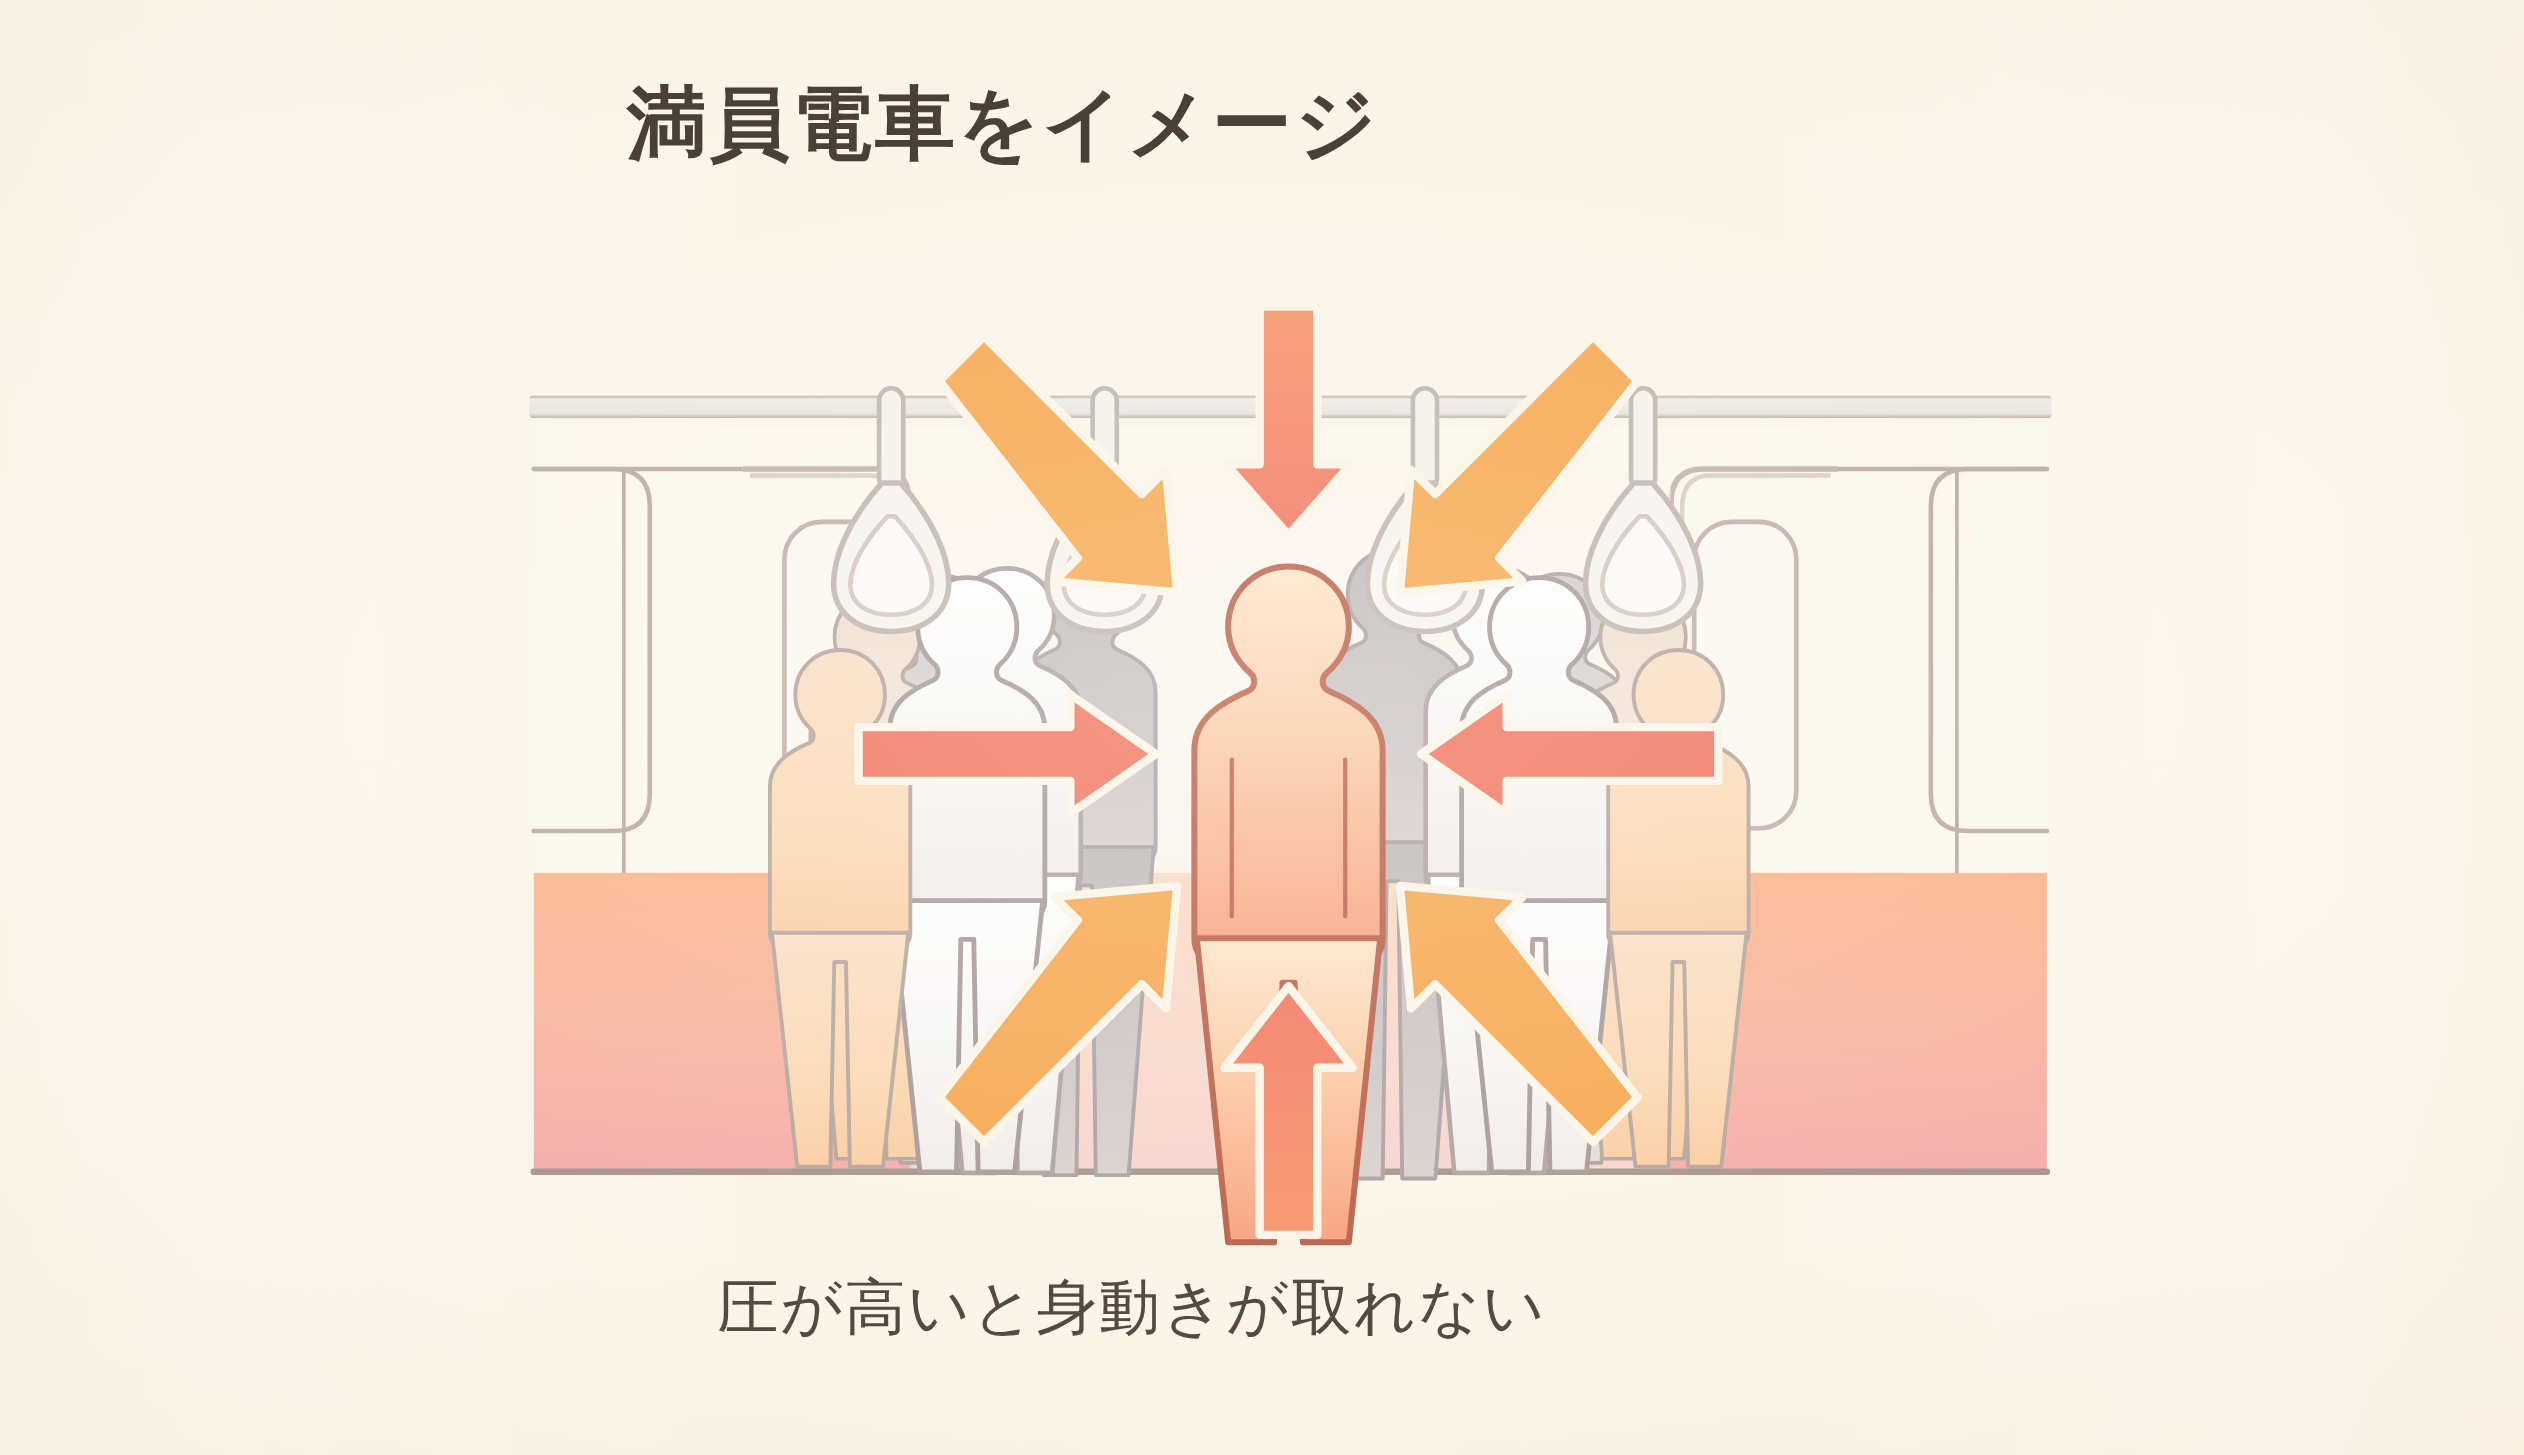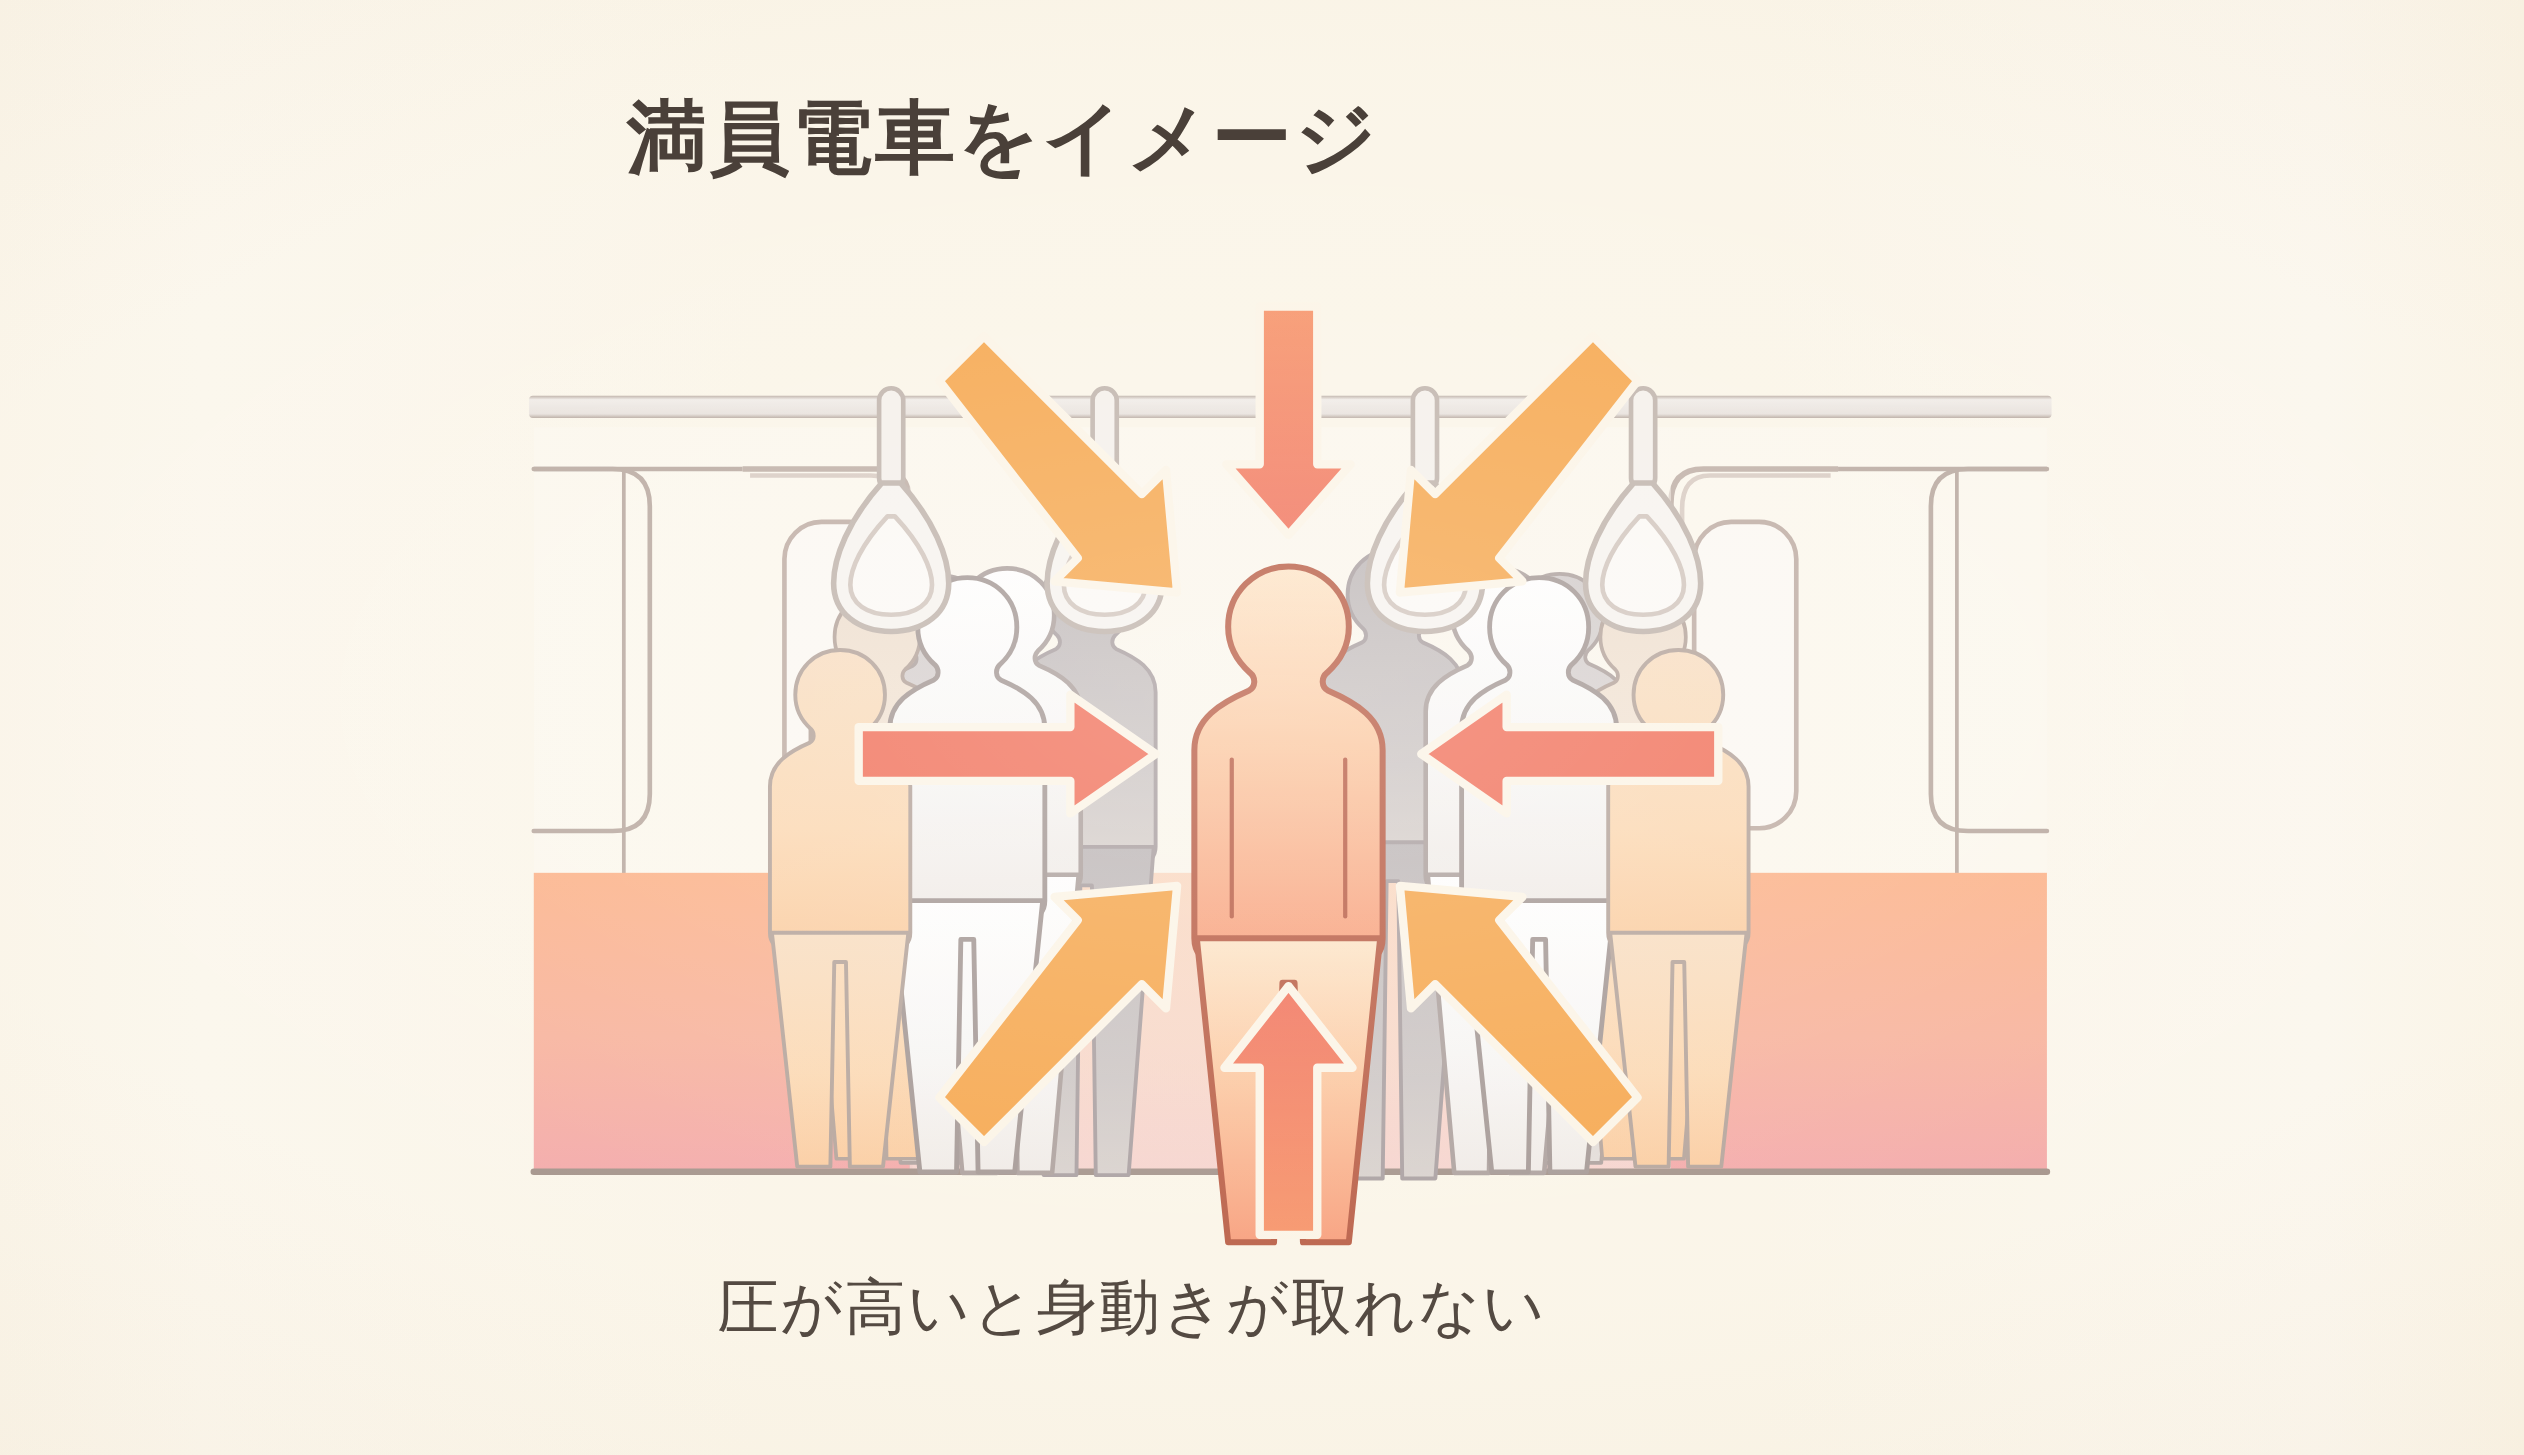--- a/index.html
+++ b/index.html
@@ -38,21 +38,21 @@
         rgba(255,255,255,0.30) 0%,
         rgba(255,255,255,0.10) 45%,
         rgba(214,192,160,0.10) 78%,
         rgba(196,172,138,0.16) 100%);
   }
 
   
   #title {
     position: absolute;
     left: 0;
-    top: 94px;
+    top: 80px;
     width: 2006px;
     text-align: center;
     font-size: 80px;
     font-weight: 700;
     letter-spacing: 2.8px;
     color: #4A4039;
     line-height: 1.1;
     white-space: nowrap;
   }
 

